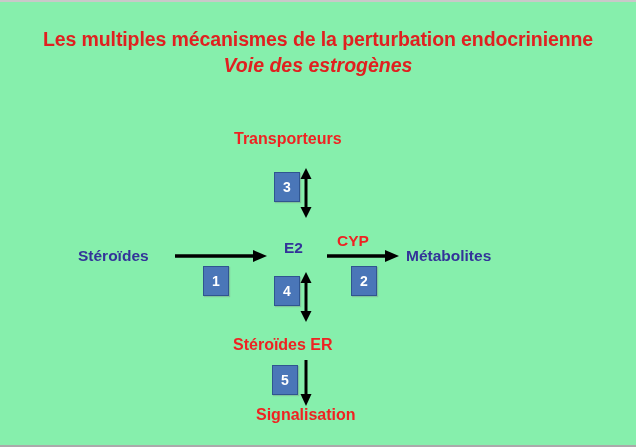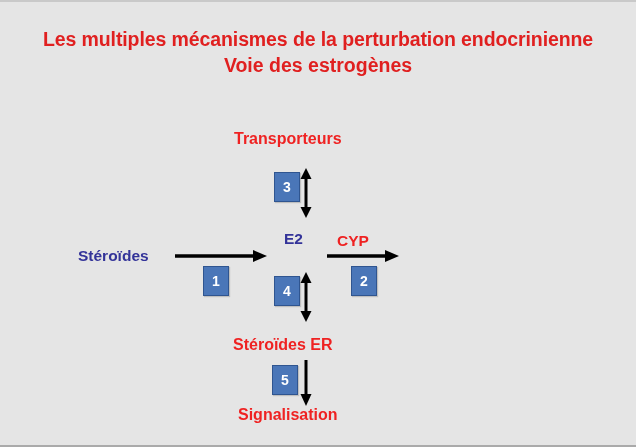--- a/index.html
+++ b/index.html
@@ -7,21 +7,21 @@
     padding: 0;
     background: #ffffff;
   }
   body {
     font-family: "Liberation Sans", sans-serif;
   }
   #slide {
     position: relative;
     width: 636px;
     height: 447px;
-    background: #e5e5e5;
+    background: #86efac;
     overflow: hidden;
     border-top: 2px solid #c9c9c9;
     border-bottom: 2px solid #aaaaaa;
     box-sizing: border-box;
   }
 
   
   #title-block {
     position: absolute;
     left: 0;
@@ -33,20 +33,21 @@
     font-size: 19.5px;
     font-weight: bold;
     color: #e02020;
     line-height: 26px;
     letter-spacing: -0.1px;
     white-space: nowrap;
   }
   .title-line2 {
     font-size: 19.5px;
     font-weight: bold;
+    font-style: italic;
     color: #e02020;
     line-height: 26px;
     white-space: nowrap;
   }
 
   
   .node-red {
     position: absolute;
     color: #ef2222;
     font-weight: bold;
@@ -121,33 +122,34 @@
 
   <div class="arrow" style="left:175px; top:246px;">
     <svg width="92" height="16" viewBox="0 0 92 16">
       <line x1="0" y1="8" x2="80" y2="8" stroke="#000000" stroke-width="3.5"></line>
       <polygon points="92,8 78,2 78,14" fill="#000000"></polygon>
     </svg>
   </div>
 
   <div class="num-box" style="left:203px; top:264px;">1</div>
 
-  <div class="node-blue" style="left:284px; top:228px;">E2</div>
+  <div class="node-blue" style="left:284px; top:237px;">E2</div>
 
   <div class="enz-red" style="left:337px; top:230px;">CYP</div>
 
   <div class="arrow" style="left:327px; top:246px;">
     <svg width="72" height="16" viewBox="0 0 72 16">
       <line x1="0" y1="8" x2="60" y2="8" stroke="#000000" stroke-width="3.5"></line>
       <polygon points="72,8 58,2 58,14" fill="#000000"></polygon>
     </svg>
   </div>
 
   <div class="num-box" style="left:351px; top:264px;">2</div>
 
+  <div class="node-blue" style="left:406px; top:245px;">Métabolites</div>
 
   <div class="num-box" style="left:274px; top:274px;">4</div>
 
   <div class="arrow" style="left:297px; top:270px;">
     <svg width="18" height="50" viewBox="0 0 18 50">
       <line x1="9" y1="9" x2="9" y2="41" stroke="#000000" stroke-width="3"></line>
       <polygon points="9,0 3.5,11 14.5,11" fill="#000000"></polygon>
       <polygon points="9,50 3.5,39 14.5,39" fill="#000000"></polygon>
     </svg>
   </div>
@@ -156,15 +158,15 @@
 
   <div class="num-box" style="left:272px; top:363px;">5</div>
 
   <div class="arrow" style="left:297px; top:358px;">
     <svg width="18" height="46" viewBox="0 0 18 46">
       <line x1="9" y1="0" x2="9" y2="36" stroke="#000000" stroke-width="3"></line>
       <polygon points="9,46 3.5,34 14.5,34" fill="#000000"></polygon>
     </svg>
   </div>
 
-  <div class="node-red" style="left:238px; top:404px;">Signalisation</div>
+  <div class="node-red" style="left:256px; top:404px;">Signalisation</div>
 
 </div>
 
 </body></html>

